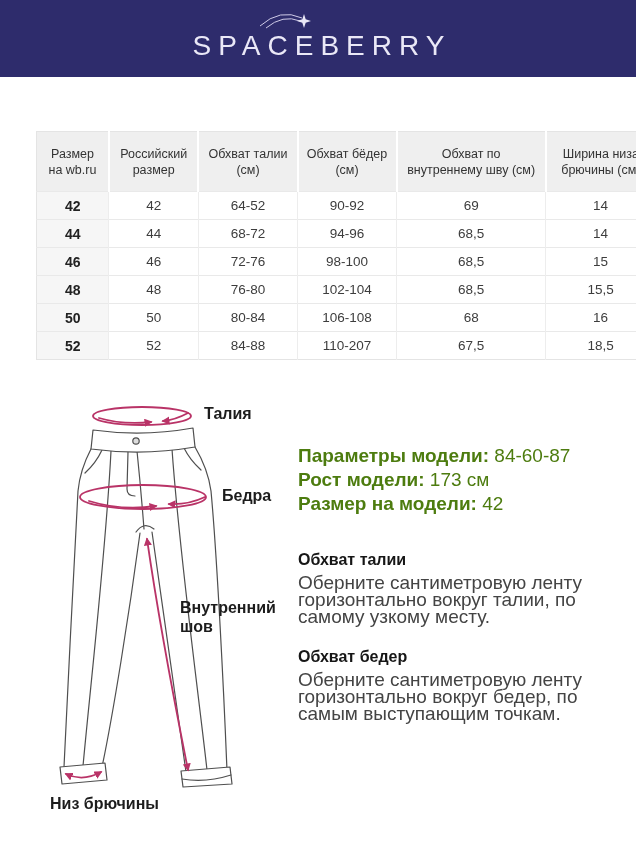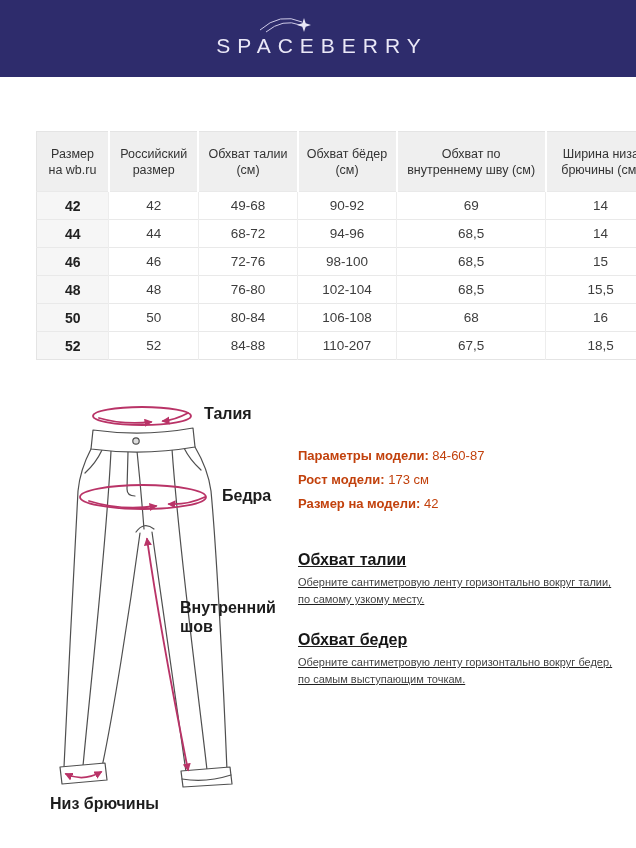--- a/index.html
+++ b/index.html
@@ -13,21 +13,21 @@
   .page { position: relative; width: 636px; height: 848px; background: #fff; }
 
   
   .brand-header {
     position: absolute; left: 0; top: 0; width: 636px; height: 77px;
     background: #2e2c6c;
     display: flex; align-items: center; justify-content: center;
   }
   .logo-wrap { position: relative; padding-top: 14px; }
   .logo-text {
-    font-size: 21px; letter-spacing: 7px; font-weight: 400;
+    font-size: 28px; letter-spacing: 7px; font-weight: 400;
     color: #eae8f7;
     margin-left: 8px;
   }
   .comet { position: absolute; left: 50%; margin-left: -60px; top: -10px; }
 
   
   .size-table {
     position: absolute; left: 36px; top: 131px; width: 620px;
     border-collapse: collapse;
     border: 1px solid #e4e4e4;
@@ -64,30 +64,30 @@
     white-space: nowrap;
   }
   .lbl-waist  { left: 179px; top: 14px; }
   .lbl-hips   { left: 197px; top: 96px; }
   .lbl-inseam { left: 155px; top: 208px; white-space: normal; width: 110px; }
   .lbl-hem    { left: 25px;  top: 404px; }
 
   
   .right-col { position: absolute; left: 298px; top: 444px; width: 322px; }
   .model-info p {
-    font-size: 13px; line-height: 24px; color: #c2410c;
+    font-size: 19px; line-height: 24px; color: #4d7c0f;
   }
   .model-info strong { font-weight: bold; }
-  .guides { margin-top: 34px; text-decoration: underline; }
+  .guides { margin-top: 34px; }
   .guides section h3 {
     font-size: 16px; line-height: 19px; font-weight: bold; color: #161616;
     margin-bottom: 5px;
   }
   .guides section p {
-    font-size: 11px; line-height: 17px; color: #444;
+    font-size: 19px; line-height: 17px; color: #444;
     margin-bottom: 22px;
   }
 </style>
 </head>
 <body>
 
 <div class="page">
 
   <header class="brand-header">
     <div class="logo-wrap">
@@ -120,21 +120,21 @@
         <th>Обхват талии (см)</th>
         <th>Обхват бёдер (см)</th>
         <th>Обхват по внутреннему шву (см)</th>
         <th>Ширина низа брючины (см)</th>
       </tr>
     </thead>
     <tbody>
       <tr>
         <td class="size-cell">42</td>
         <td>42</td>
-        <td>49-68</td>
+        <td>64-52</td>
         <td>90-92</td>
         <td>69</td>
         <td>14</td>
       </tr>
       <tr>
         <td class="size-cell">44</td>
         <td>44</td>
         <td>68-72</td>
         <td>94-96</td>
         <td>68,5</td>

